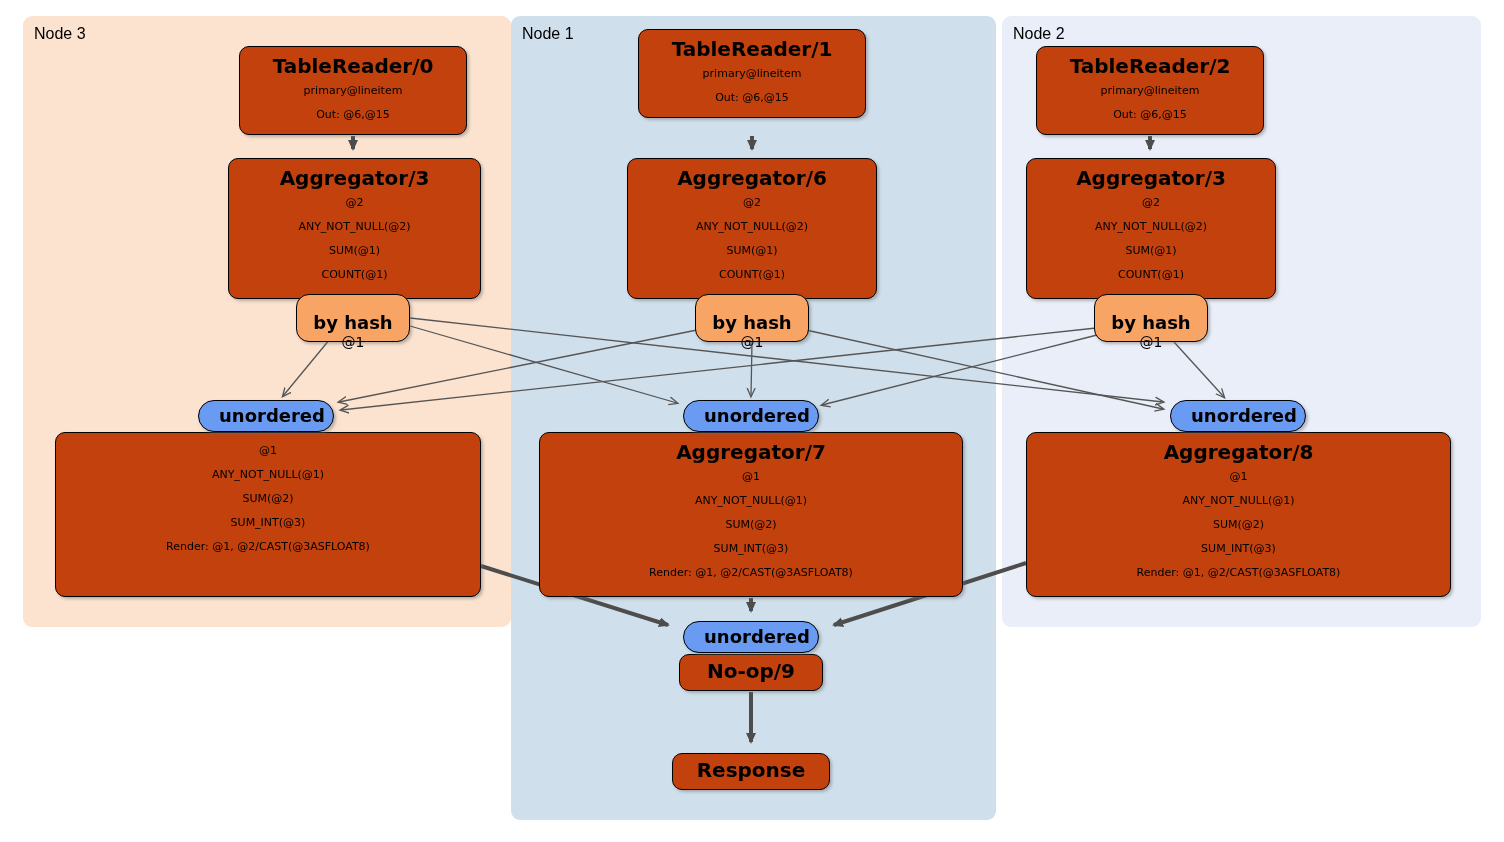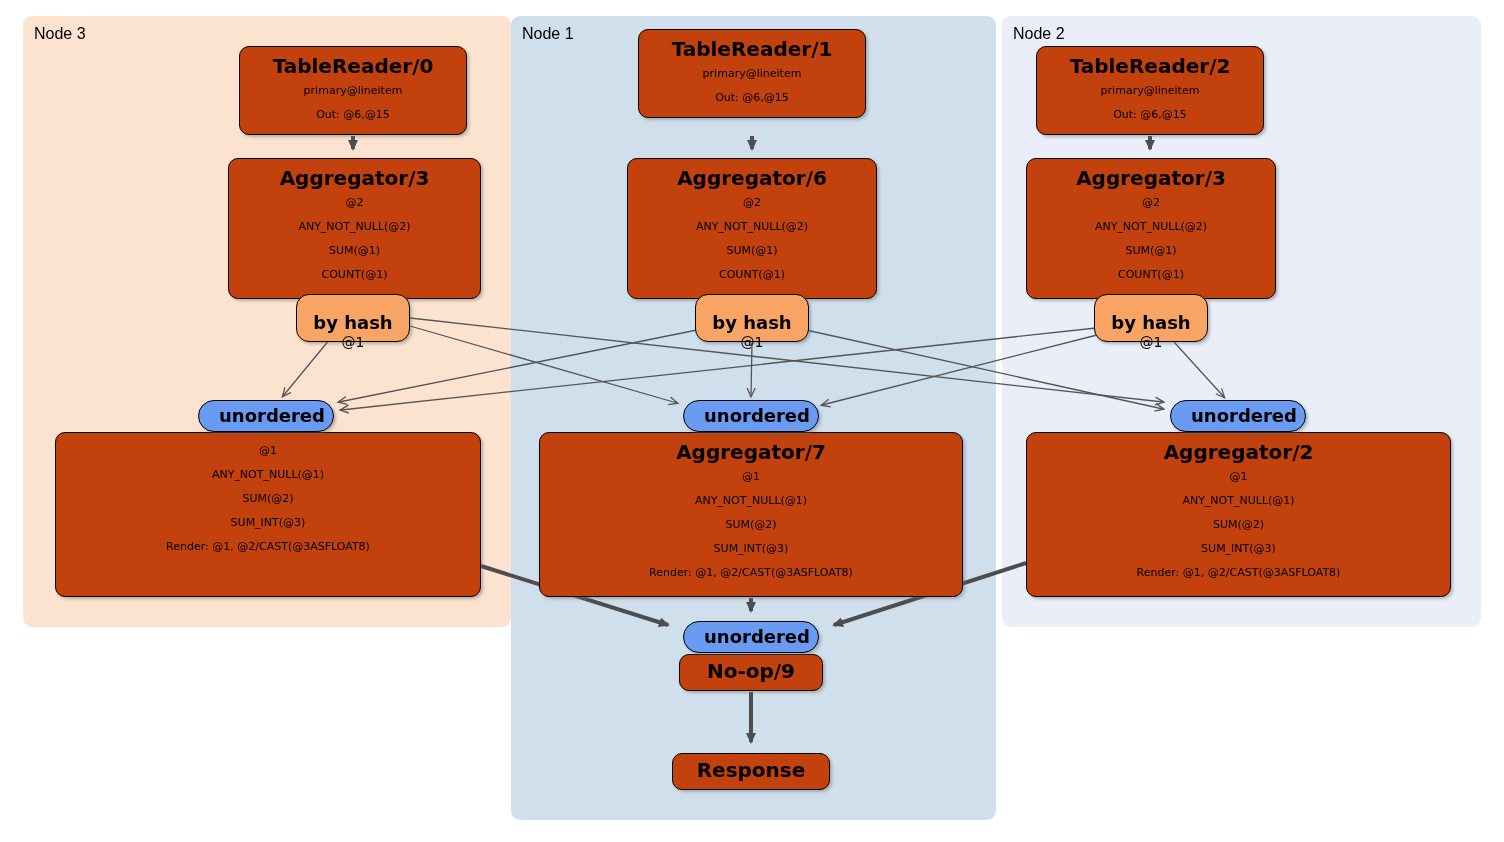--- a/index.html
+++ b/index.html
@@ -153,21 +153,21 @@
     <div class="op-line">COUNT(@1)</div>
   </div>
   <div class="router byhash" style="left:1094px;top:294px;">
     <div class="r-label">by hash</div>
     <div class="r-detail">@1</div>
   </div>
   <div class="router unordered" style="left:1170px;top:400px;">
     <div class="r-label">unordered</div>
   </div>
   <div class="opbox" style="left:1026px;top:432px;width:425px;height:165px;">
-    <div class="op-title">Aggregator/2</div>
+    <div class="op-title">Aggregator/8</div>
     <div class="op-line">@1</div>
     <div class="op-line">ANY_NOT_NULL(@1)</div>
     <div class="op-line">SUM(@2)</div>
     <div class="op-line">SUM_INT(@3)</div>
     <div class="op-line">Render: @1, @2/CAST(@3ASFLOAT8)</div>
   </div>
 
 </div>
 
 </body></html>

